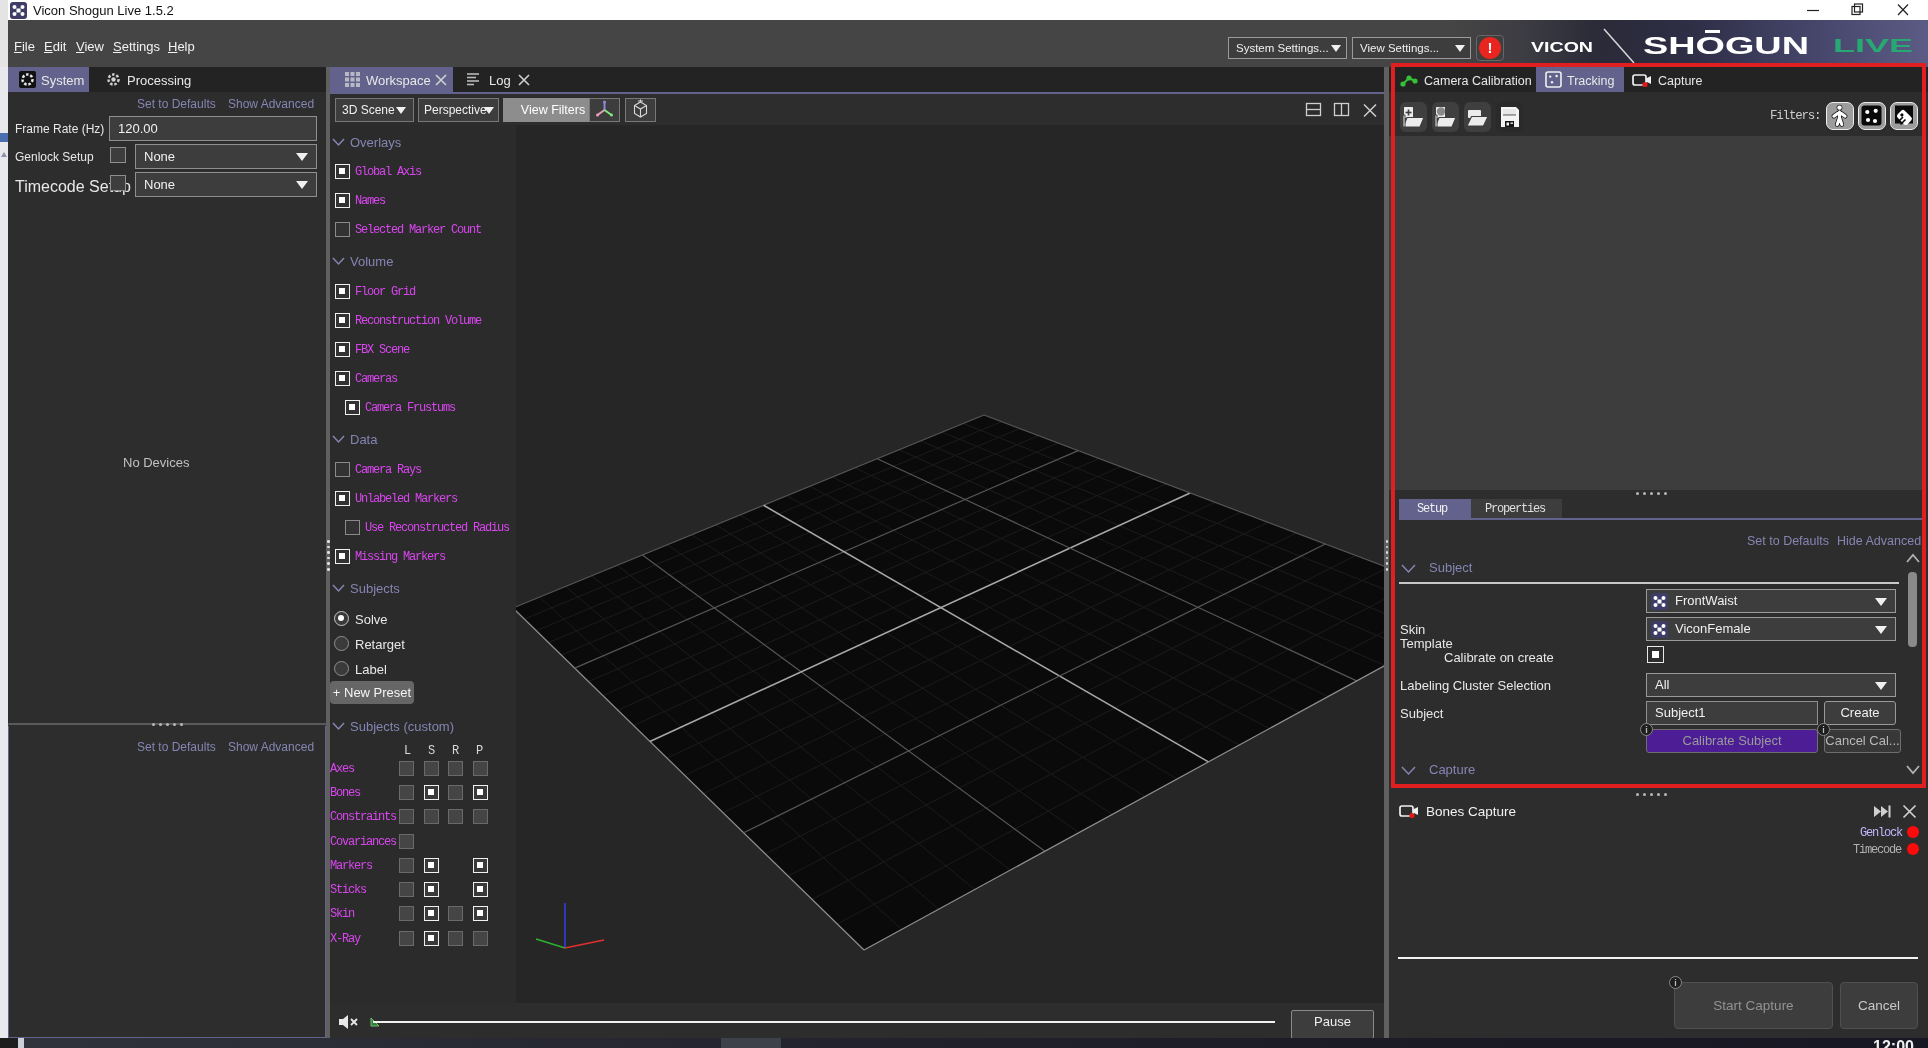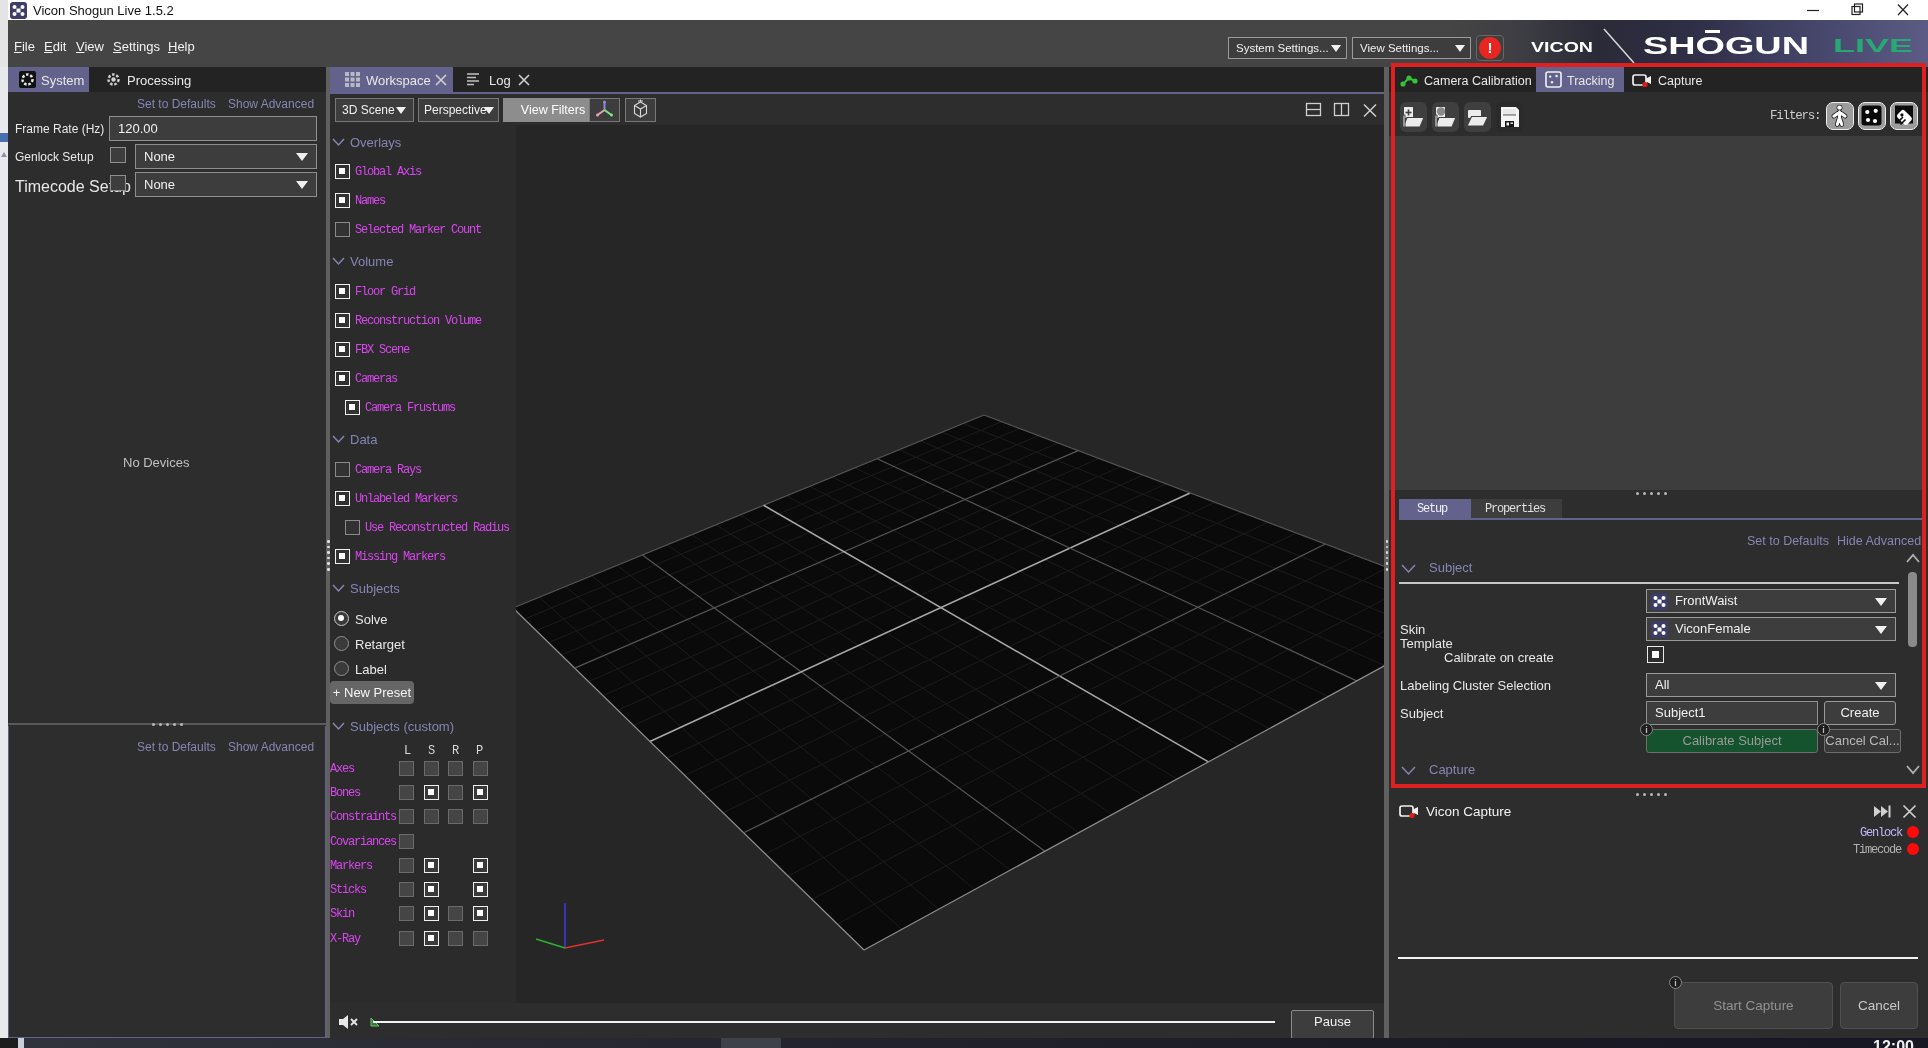--- a/index.html
+++ b/index.html
@@ -532,41 +532,41 @@
 <div class="ddown" style="left:1646px;top:673px;width:250px;height:24px;">
  <div class="abs" style="left:8px;top:3px;">All</div>
  <span class="darr" style="right:8px;top:8px;"></span>
     </div>
 <div class="lbl" style="left:1400px;top:706px;">Subject</div>
 <div class="ddown" style="left:1646px;top:701px;width:172px;height:24px;border-color:#8f8f8f;">
  <div class="abs" style="left:8px;top:3px;">Subject1</div>
     </div>
 <div class="abs btn" style="left:1824px;top:701px;width:72px;height:24px;border-radius:3px;border-color:#9a9a9a;text-align:center;line-height:22px;">Create</div>
 <div class="infoi" style="left:1640px;top:723px;">i</div>
-<div class="abs" style="left:1646px;top:729px;width:172px;height:24px;background:#14532d;border:1px solid #6e6e6e;border-radius:3px;color:#9a9a9a;font-size:13px;text-align:center;line-height:22px;">Calibrate Subject</div>
+<div class="abs" style="left:1646px;top:729px;width:172px;height:24px;background:#4c1d95;border:1px solid #6e6e6e;border-radius:3px;color:#9a9a9a;font-size:13px;text-align:center;line-height:22px;">Calibrate Subject</div>
 <div class="infoi" style="left:1817px;top:723px;">i</div>
 <div class="abs" style="left:1824px;top:729px;width:77px;height:24px;background:#383838;border:1px solid #6e6e6e;border-radius:3px;color:#b8b8b8;font-size:13px;text-align:center;line-height:22px;">Cancel Cal...</div>
 <svg class="abs" style="left:1401px;top:766px;" width="15" height="10">
       <path d="M1 1 L7.5 8 L14 1" fill="none" stroke="#8585b4" stroke-width="1.5"></path>
     </svg>
 <div class="sechdr abs" style="left:1429px;top:762px;">Capture</div>
 
 <div class="dots5" style="left:1636px;top:793px;">
       <i></i>
       <i></i>
       <i></i>
       <i></i>
       <i></i>
     </div>
 <svg class="abs" style="left:1399px;top:803px;" width="22" height="17" viewBox="0 0 22 17">
       <rect x="1" y="3" width="13" height="10" rx="2" fill="none" stroke="#f0f0f0" stroke-width="1.7"></rect>
       <path d="M14 6.5 L19 4 L19 12 L14 9.5 Z" fill="#f0f0f0"></path>
       <circle cx="13" cy="12.5" r="2.6" fill="#e01818"></circle>
     </svg>
-<div class="abs" style="left:1426px;top:804px;font-size:13.5px;color:#f2f2f2;">Vicon Capture</div>
+<div class="abs" style="left:1426px;top:804px;font-size:13.5px;color:#f2f2f2;">Bones Capture</div>
 <svg class="abs" style="left:1872px;top:804px;" width="22" height="15" viewBox="0 0 22 15">
       <path d="M2 2 L9 7.5 L2 13 Z" fill="#d0d0d0"></path>
       <path d="M9 2 L16 7.5 L9 13 Z" fill="#d0d0d0"></path>
       <line x1="17.5" y1="1.5" x2="17.5" y2="13.5" stroke="#d0d0d0" stroke-width="2"></line>
     </svg>
 <svg class="abs" style="left:1901px;top:803px;" width="17" height="17">
       <path d="M2.5 2.5 L14.5 14.5 M14.5 2.5 L2.5 14.5" stroke="#d0d0d0" stroke-width="1.7"></path>
     </svg>
 <div class="mono abs" style="left:1860px;top:826px;color:#c4b5fd;">Genlock</div>
 <div class="abs" style="left:1907px;top:826px;width:12px;height:12px;border-radius:50%;background:#ff0a0a;"></div>

